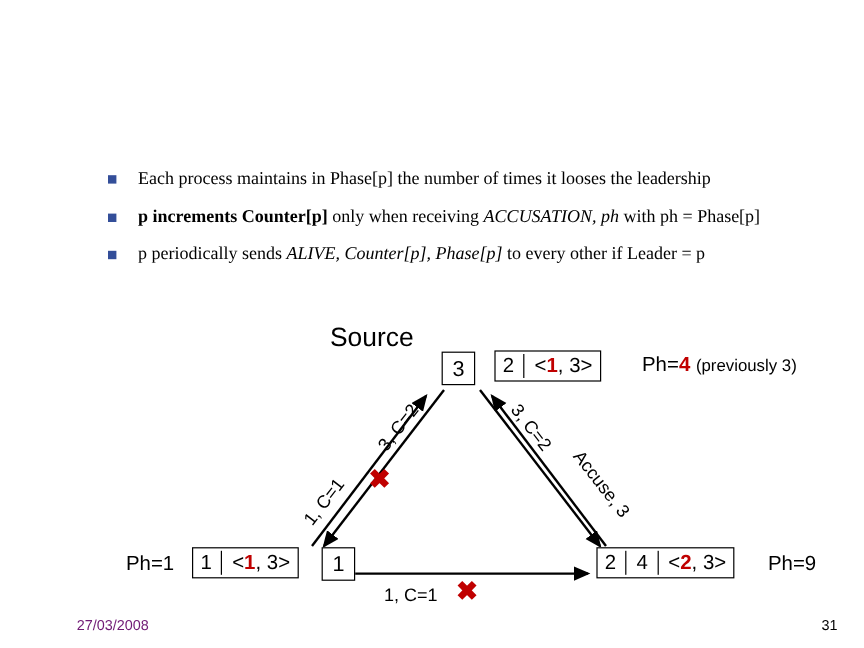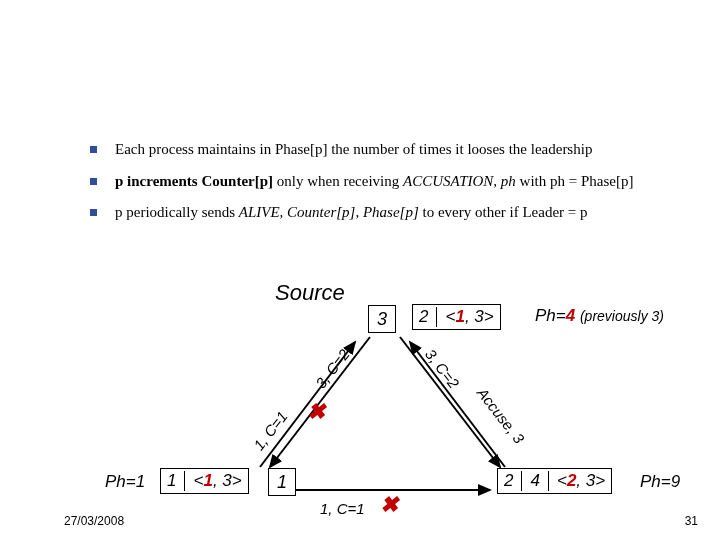--- a/index.html
+++ b/index.html
@@ -47,35 +47,34 @@
     margin-right: 18px;
   }
   .bullet .txt {
     flex: 1;
   }
   .foot-date {
     position: absolute;
     left: 64px;
     bottom: 12px;
     font-size: 12px;
-    color: #000000;
+    color: #701a75;
   }
   .foot-num {
     position: absolute;
     right: 22px;
     bottom: 12px;
     font-size: 12px;
     color: #000;
   }
   .diagram {
     position: absolute;
-    left: 0; top: 12px;
+    left: 0; top: 0;
     width: 720px; height: 521px;
     pointer-events: none;
-    font-style: italic;
   }
   .diagram * { pointer-events: none; }
   .source-lbl {
     position: absolute;
     left: 275px;
     top: 268px;
     font-size: 22px;
   }
   .node-box {
     position: absolute;

